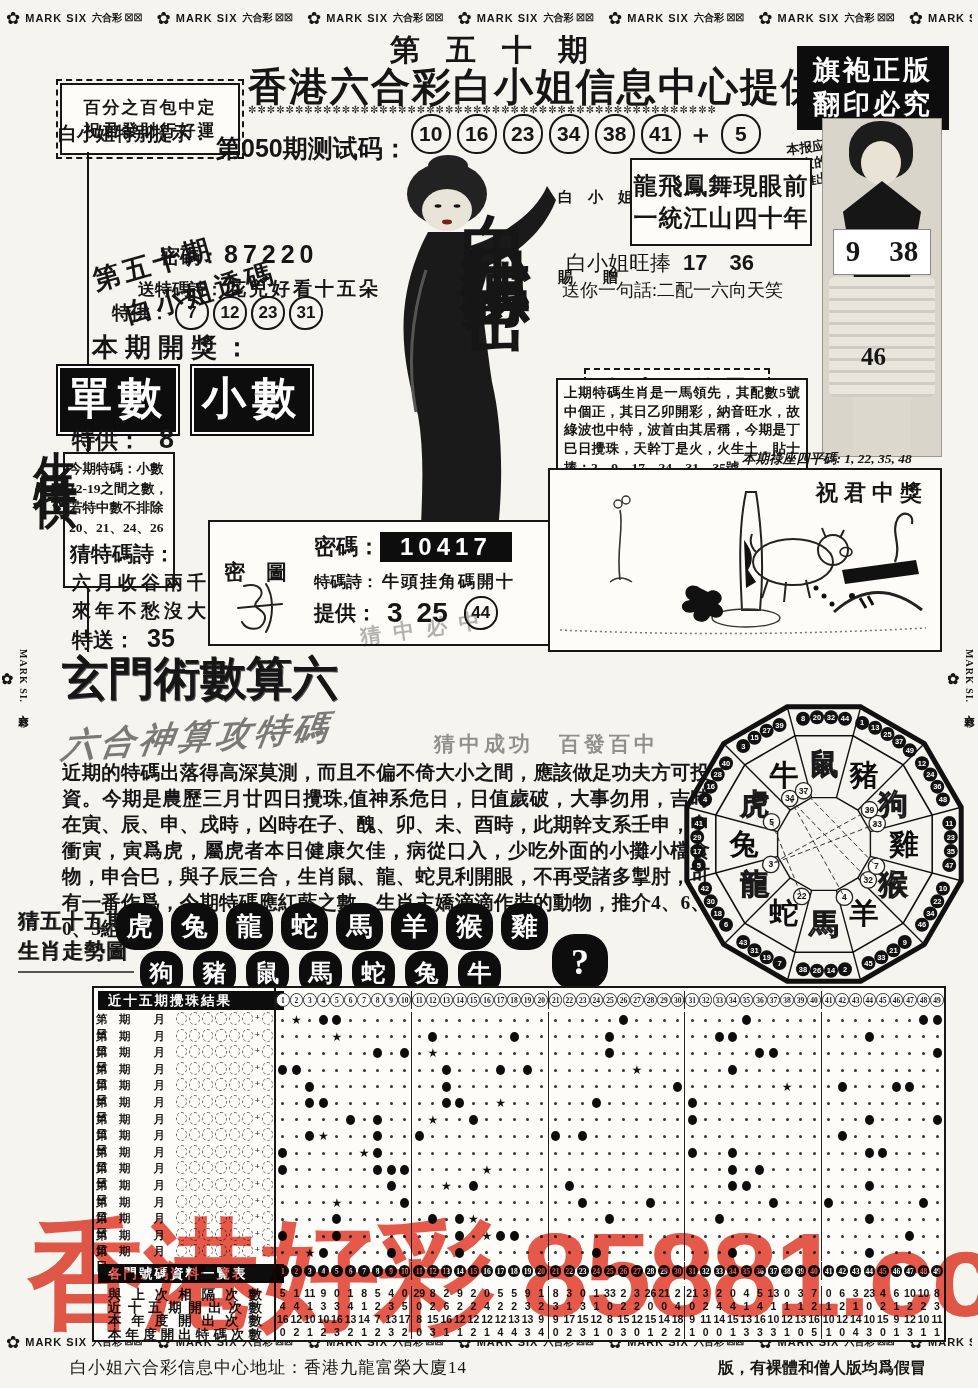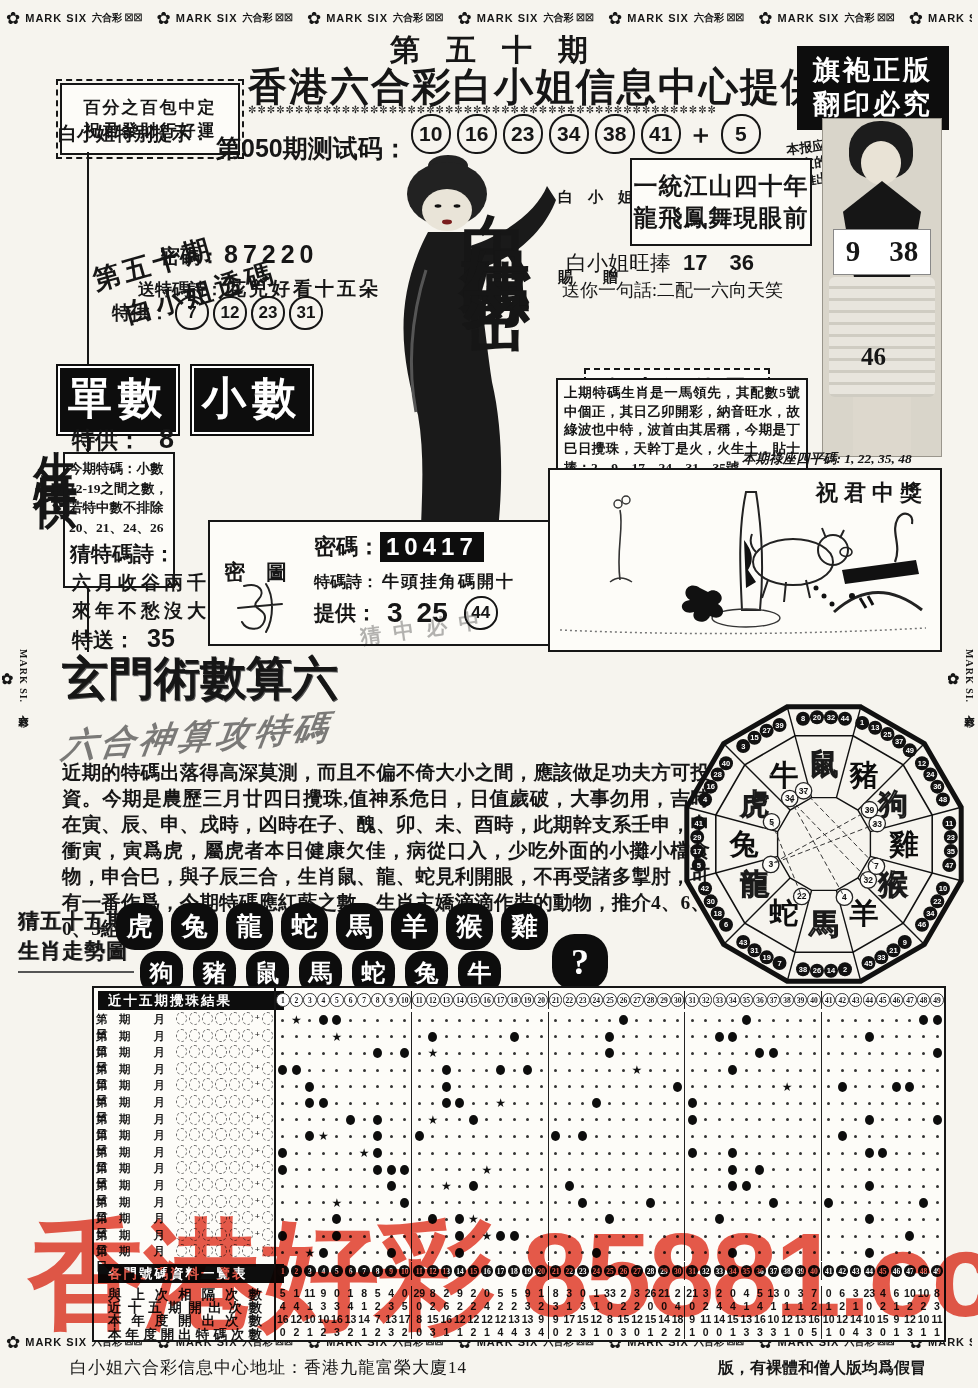--- a/index.html
+++ b/index.html
@@ -34,21 +34,21 @@
   .c30{width:30px;height:30px;font-size:17px;margin:0 2px;}
   .plus{font-size:26px;font-weight:bold;margin:0 4px;}
   
   .slant{transform:rotate(-16deg);font-weight:900;font-size:27px;letter-spacing:4px;line-height:1.5;}
   .blacktag{background:#0d0d0d;color:#fff;font-size:44px;font-weight:900;letter-spacing:6px;
             padding:3px 10px 6px;border:2px solid #0d0d0d;box-shadow:0 0 0 2px #fff inset;}
   .notebox{border:2px solid #161616;font-size:13.5px;font-weight:bold;line-height:1.45;padding:5px 4px;background:#fdfcf8;}
   .vert{writing-mode:vertical-rl;text-orientation:upright;font-weight:900;}
   
   .codebox{border:2.5px solid #161616;background:#fdfcf8;}
-  .invcode{background:#0d0d0d;color:#fff;font-weight:900;letter-spacing:5px;padding:1px 6px;font-size:24px;}
+  .invcode{background:#0d0d0d;color:#fff;font-weight:900;letter-spacing:5px;padding:1px 20px;font-size:24px;}
   .faint{opacity:.32;transform:rotate(-8deg);}
   
   .banner{border:2.5px solid #161616;display:flex;flex-direction:column;justify-content:center;align-items:center;background:#fdfcf8;}
   .banner div{font-size:24px;font-weight:900;letter-spacing:1px;line-height:1.35;}
   .faxbox{border:2px dashed #161616;display:flex;align-items:center;justify-content:center;
           font-size:25px;font-weight:900;letter-spacing:5px;background:#fdfcf8;}
   .anbox{border:2px solid #161616;font-size:13.5px;font-weight:bold;line-height:1.38;padding:4px 6px;text-align:justify;background:#fdfcf8;}
   .drawbox{border:2.5px solid #161616;background:#fdfcf8;}
   
   .bigheading{display:flex;justify-content:space-between;font-size:46px;font-weight:900;
@@ -243,20 +243,21 @@
   </div>
   <div class="abs" style="left:112px;top:296px;display:flex;align-items:center;">
     <span style="font-size:19px;font-weight:bold;margin-right:4px;">特供：</span>
     <span id="tegong-circles" style="display:inline-flex;">
         <span class="circ c30 sans">7</span>
         <span class="circ c30 sans">12</span>
         <span class="circ c30 sans">23</span>
         <span class="circ c30 sans">31</span>
       </span>
   </div>
+  <div class="abs" style="left:92px;top:330px;font-size:26px;font-weight:900;letter-spacing:7px;">本期開獎：</div>
   <div class="abs" style="left:56px;top:364px;display:flex;gap:10px;">
     <span class="blacktag">單數</span>
     <span class="blacktag">小數</span>
   </div>
   <div class="abs" style="left:72px;top:424px;">
     <span style="font-size:23px;font-weight:bold;">特供：</span>
     <span class="sans" style="font-size:27px;font-weight:bold;margin-left:14px;">8</span>
   </div>
   <div class="abs notebox" style="left:63px;top:452px;width:100px;height:122px;">今期特碼：小數12-19之間之數，若特中數不排除20、21、24、26</div>
   <div class="abs" style="left:70px;top:540px;font-size:21px;font-weight:900;font-family:'Liberation Sans',sans-serif;">猜特碼詩：</div>
@@ -291,22 +292,22 @@
           <span class="sans" style="font-size: 28px; font-weight: bold;">25</span>
           <span class="circ c30 sans">44</span>
         </span>
     </div>
     <div class="abs faint" style="left:150px;top:92px;font-size:21px;font-weight:bold;letter-spacing:12px;">猜中必中</div>
   </div>
 
   <div class="abs" style="left:558px;top:188px;font-size:15px;font-weight:bold;">白　小　姐</div>
   <div class="abs" style="left:558px;top:268px;font-size:15px;font-weight:bold;">賜　　贈</div>
   <div class="abs banner" style="left:630px;top:158px;width:178px;height:84px;">
+    <div>龍飛鳳舞現眼前</div>
     <div>一統江山四十年</div>
-    <div>龍飛鳳舞現眼前</div>
   </div>
   <div class="abs" style="left:566px;top:248px;">
     <span style="font-size:21px;">白小姐旺捧</span>
     <span class="sans" style="font-size:22px;font-weight:bold;margin-left:8px;margin-top:12px;">17　36</span>
   </div>
   <div class="abs" style="left:562px;top:278px;font-size:18px;">送你一句話:二配一六向天笑</div>
   <div class="abs faxbox" style="left:584px;top:368px;width:182px;height:38px;">白小姐傳電</div>
   <div class="abs anbox" style="left:556px;top:378px;width:236px;height:96px;background:#fdfcf8;">上期特碼生肖是一馬領先，其配數5號中個正，其日乙卯開彩，納音旺水，故綠波也中特，波首由其居稱，今期是丁巳日攪珠，天幹丁是火，火生土，貼士捧：2、9、17、24、31、35號。</div>
   <div class="abs" style="left:742px;top:450px;font-size:13.5px;font-weight:900;font-style:italic;">本期祿座四平碼: 1, 22, 35, 48</div>
 
@@ -333,20 +334,21 @@
       <path d="M292,100 L366,90 L369,104 L295,114 Z" fill="#111"></path>
       <path d="M345,92 C352,74 340,62 348,48 C354,40 364,44 362,54" stroke="#222" stroke-width="2.2" fill="none"></path>
       <circle cx="266" cy="118" r="2.5" fill="#111"></circle>
         <circle cx="274" cy="126" r="2.5" fill="#111"></circle>
       <circle cx="282" cy="134" r="2.5" fill="#111"></circle>
         <circle cx="302" cy="126" r="3" fill="#111"></circle>
       <path d="M310,128 l6,10 M318,126 l5,9" stroke="#111" stroke-width="3"></path>
     </svg>
   </div>
   <div class="abs script" style="left:64px;top:714px;">六合神算攻特碼</div>
+  <div class="abs slogan2" style="left:434px;top:730px;">猜中成功　百發百中</div>
   <div class="abs para" style="left:62px;top:760px;width:648px;">近期的特碼出落得高深莫測，而且不偏不倚大小之間，應該做足功夫方可投資。今期是農歷三月廿四日攪珠,值神系危日，日值歲破，大事勿用，吉時在寅、辰、申、戌時，凶時在子、醜、卯、未、酉時，此期幹支系壬申，申衝寅，寅爲虎，屬虎者本日健康欠佳，病從口入，少吃外面的小攤小檔食物，申合巳，與子辰三合，生肖鼠、龍、蛇見利開眼，不再受諸多掣肘，可有一番作爲，今期特碼應紅藍之數，生肖主嬌滴滴作裝的動物，推介4、6、0、3組合。</div>
 
   <div class="abs trendhead" style="left:18px;top:906px;width:116px;">
     <div>猜五十五期</div>
     <div>生肖走勢圖</div>
   </div>
   <div class="abs" id="badges-top" style="left:116px;top:903px;display:flex;gap:8px;">
       <span class="badge" style="width: 47px; height: 47px; font-size: 26px;">虎</span>
       <span class="badge" style="width: 47px; height: 47px; font-size: 26px;">兔</span>
       <span class="badge" style="width: 47px; height: 47px; font-size: 26px;">龍</span>

